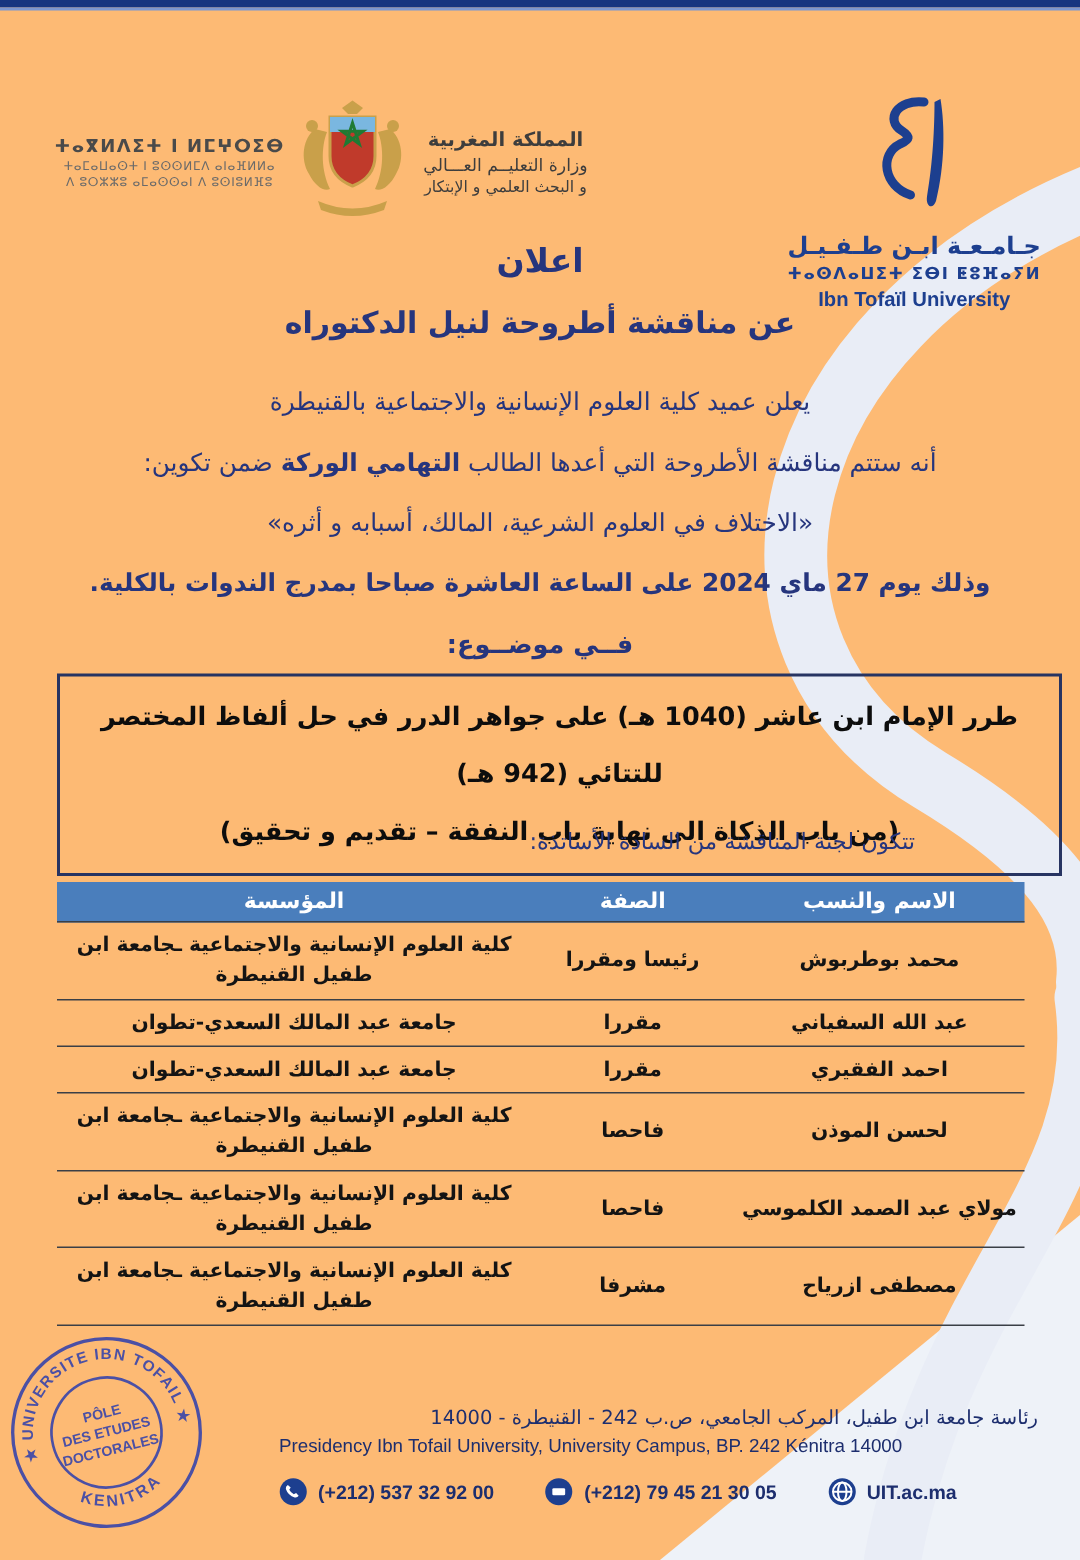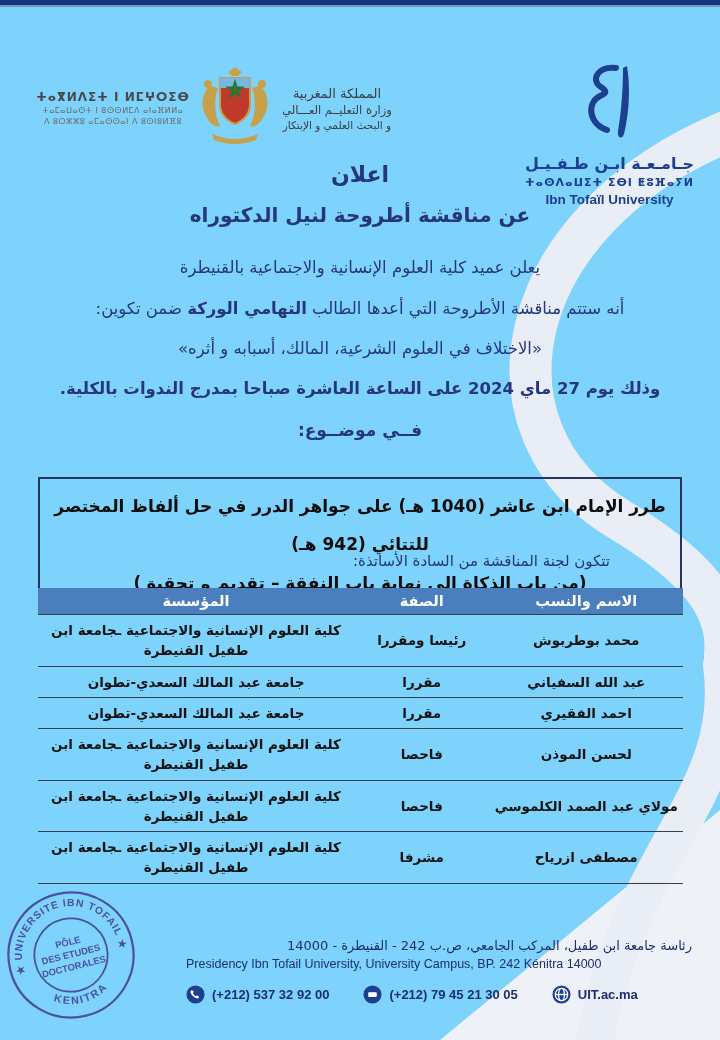--- a/index.html
+++ b/index.html
@@ -1,34 +1,34 @@
 <!DOCTYPE html>
 <html><head>
 <meta charset="utf-8">
 <style>
   html,body{margin:0;padding:0;background:#ffffff;}
   body{width:720px;height:1040px;overflow:hidden;font-family:"DejaVu Sans",sans-serif;}
-  .page{position:relative;width:720px;height:1040px;background:#7dd3fc;overflow:hidden;}
+  .page{position:relative;width:720px;height:1040px;background:#fdba74;overflow:hidden;}
 
   
   .top-bar{position:absolute;top:0;left:0;width:720px;height:5px;background:#16357f;}
   .top-bar-accent{position:absolute;top:5px;left:0;width:720px;height:2px;background:#7b96cf;}
 
   
   .watermark{position:absolute;top:90px;right:0;width:420px;height:950px;pointer-events:none;}
 
   
   .header{position:absolute;top:58px;left:0;width:720px;height:105px;}
   .ministry{position:absolute;left:34px;top:8px;display:flex;align-items:center;gap:6px;}
   .tif-block{width:158px;text-align:center;color:#4a4a4a;}
   .tif-1{font-size:12px;font-weight:bold;letter-spacing:1px;}
   .tif-2,.tif-3{font-size:8px;color:#6a6a6a;margin-top:2px;letter-spacing:.5px;}
   .coat{width:74px;height:84px;}
   .min-ar{width:118px;text-align:center;color:#3d3d3d;direction:rtl;}
-  .min-ar-1{font-size:13px;font-weight:normal;}
+  .min-ar-1{font-size:13px;font-weight:bold;}
   .min-ar-2{font-size:11.5px;margin-top:2px;}
   .min-ar-3{font-size:10.5px;margin-top:2px;}
 
   .university{position:absolute;right:26px;top:2px;display:flex;align-items:center;gap:10px;flex-direction:column;}
   .uni-logo{width:54px;height:84px;}
   .uni-text{text-align:center;color:#1d3f8f;}
   .uni-ar{font-size:16px;font-weight:bold;direction:rtl;}
   .uni-tif{font-size:11px;font-weight:bold;margin-top:3px;letter-spacing:1px;}
   .uni-en{font-size:13.5px;font-weight:bold;margin-top:3px;font-family:"Liberation Sans",sans-serif;}
 
@@ -37,22 +37,22 @@
   .title{top:162px;font-size:22px;font-weight:bold;}
   .subtitle{top:203px;font-size:20px;font-weight:bold;}
   .p1{top:258px;font-size:16.5px;}
   .p2{top:299px;font-size:16.5px;}
   .p3{top:339px;font-size:16.5px;}
   .p4{top:379px;font-size:16.5px;font-weight:bold;}
   .subject-label{top:420px;font-size:17px;font-weight:bold;}
   .b{font-weight:bold;}
 
   .subject-box{position:absolute;top:449px;left:38px;width:628px;border:2.5px solid #273462;
-    padding:8px 6px;text-align:center;direction:rtl;color:#0d0d0d;font-weight:bold;
-    font-size:17px;line-height:2.25;margin-top:28px;}
+    padding:8px 19px;text-align:center;direction:rtl;color:#0d0d0d;font-weight:bold;
+    font-size:17px;line-height:2.25;}
 
   .committee-intro{position:absolute;top:552px;left:0;width:665px;text-align:right;direction:rtl;
     color:#26357d;font-size:15px;padding-right:55px;box-sizing:border-box;}
 
   
   table.committee{position:absolute;top:588px;left:38px;width:645px;border-collapse:collapse;direction:rtl;}
   table.committee th{background:#4a7ebc;color:#ffffff;font-size:14.5px;font-weight:bold;padding:5px 2px;}
   table.committee td{font-size:13.5px;font-weight:bold;color:#141414;text-align:center;
     vertical-align:middle;padding:5px 4px;line-height:1.5;}
   table.committee tr{border-bottom:1.5px solid #3a3f46;}

